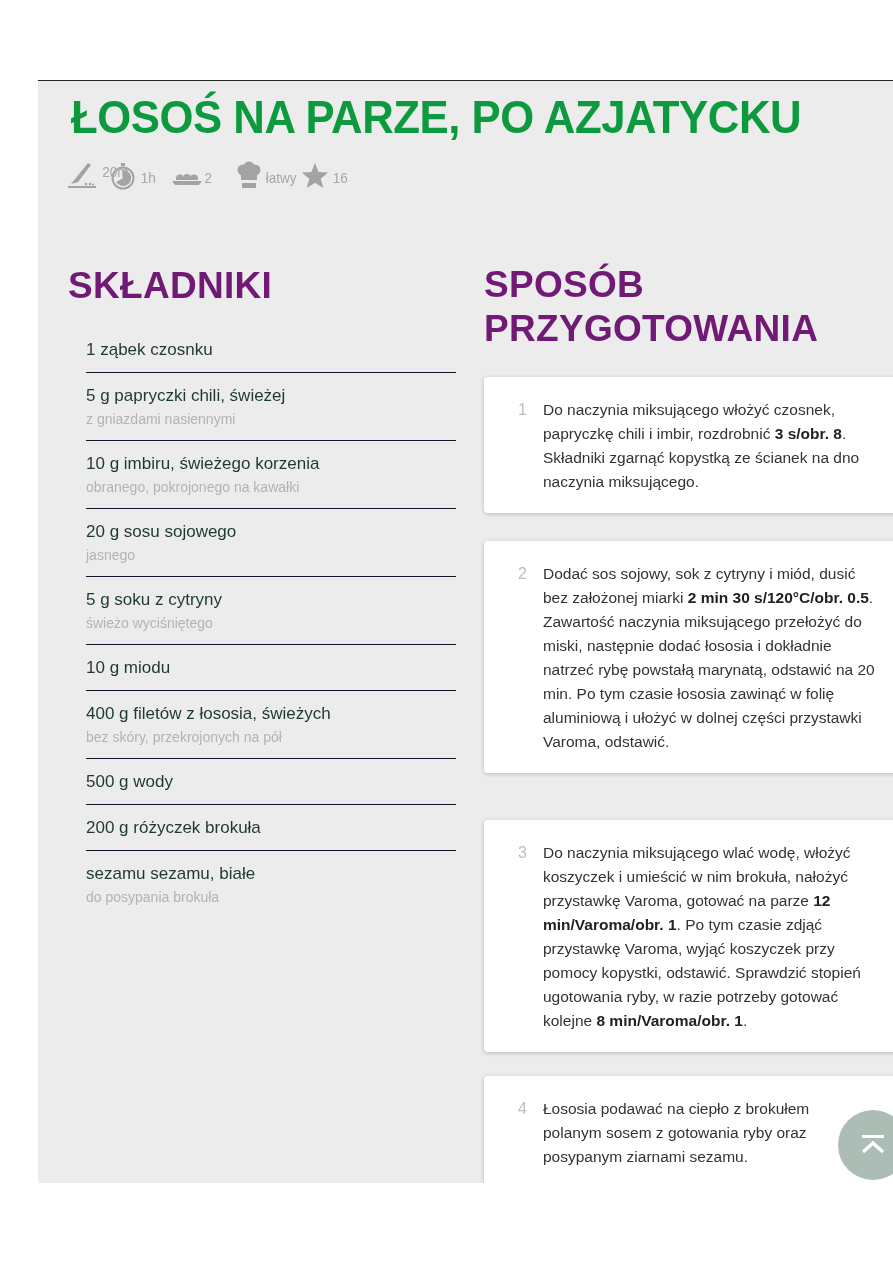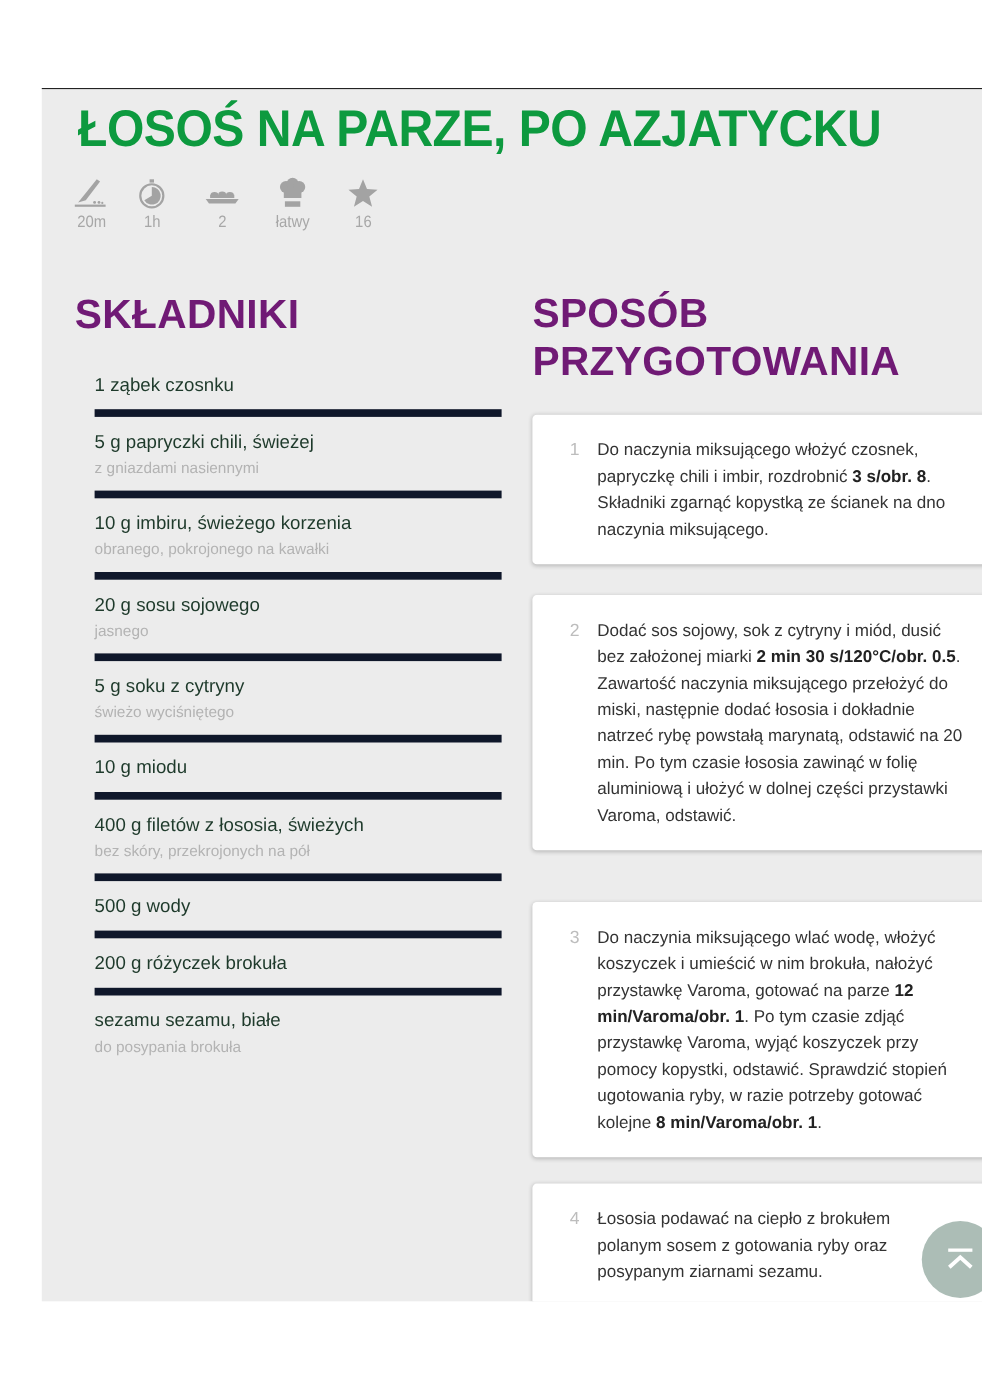--- a/index.html
+++ b/index.html
@@ -13,36 +13,36 @@
 
     .recipe-title {
       position: absolute; left: 33px; top: 8px;
       font-family: "Liberation Sans", sans-serif;
       font-weight: 700; font-size: 47px; letter-spacing: -0.5px;
       color: #0d9a3f; white-space: nowrap;
       transform: scaleX(0.93); transform-origin: left top;
     }
 
     .meta-row { position: absolute; left: 28px; top: 80px; display: flex; }
-    .meta-item { width: 64px; display: flex; flex-direction: column; align-items: center; }
+    .meta-item { width: 64px; display: flex; flex-direction: row; align-items: center; }
     .meta-item:first-child { width: 40px; align-items: flex-start; }
     .meta-icon { width: 34px; height: 30px; display: flex; align-items: center; justify-content: center; }
     .meta-item:first-child .meta-icon { justify-content: flex-start; }
     .meta-value { margin-top: 2px; font-size: 15px; color: #a7a7a7; transform: scaleX(0.9); }
     .meta-item:first-child .meta-value { padding-left: 3px; }
 
     .section-title {
       position: absolute; font-weight: 700; font-size: 37px; line-height: 44px;
       color: #701a75; letter-spacing: 0.3px;
     }
     .ing-title { left: 30px; top: 183px; }
     .prep-title { left: 446px; top: 182px; width: 420px; }
 
     .ing-list { position: absolute; left: 48px; top: 246px; width: 370px; list-style: none; }
-    .ing-item { border-bottom: 7px solid #0f172a; padding: 12px 0 11px 0; }
+    .ing-item { border-bottom: 1px solid #0f172a; padding: 12px 0 11px 0; }
     .ing-item:last-child { border-bottom: none; }
     .ing-main { font-size: 17px; line-height: 22px; color: #1e3a2b; }
     .ing-sub { font-size: 14px; line-height: 19px; color: #b3b3b3; margin-top: 3px; }
 
     .step-card {
       position: absolute; left: 446px; width: 416px; background: #ffffff;
       border-radius: 4px; box-shadow: 0 1px 4px rgba(0,0,0,0.22);
       padding: 21px 20px 19px 34px; display: flex;
     }
     .step-num { width: 25px; flex-shrink: 0; font-size: 16px; color: #bdbdbd; line-height: 24px; }

